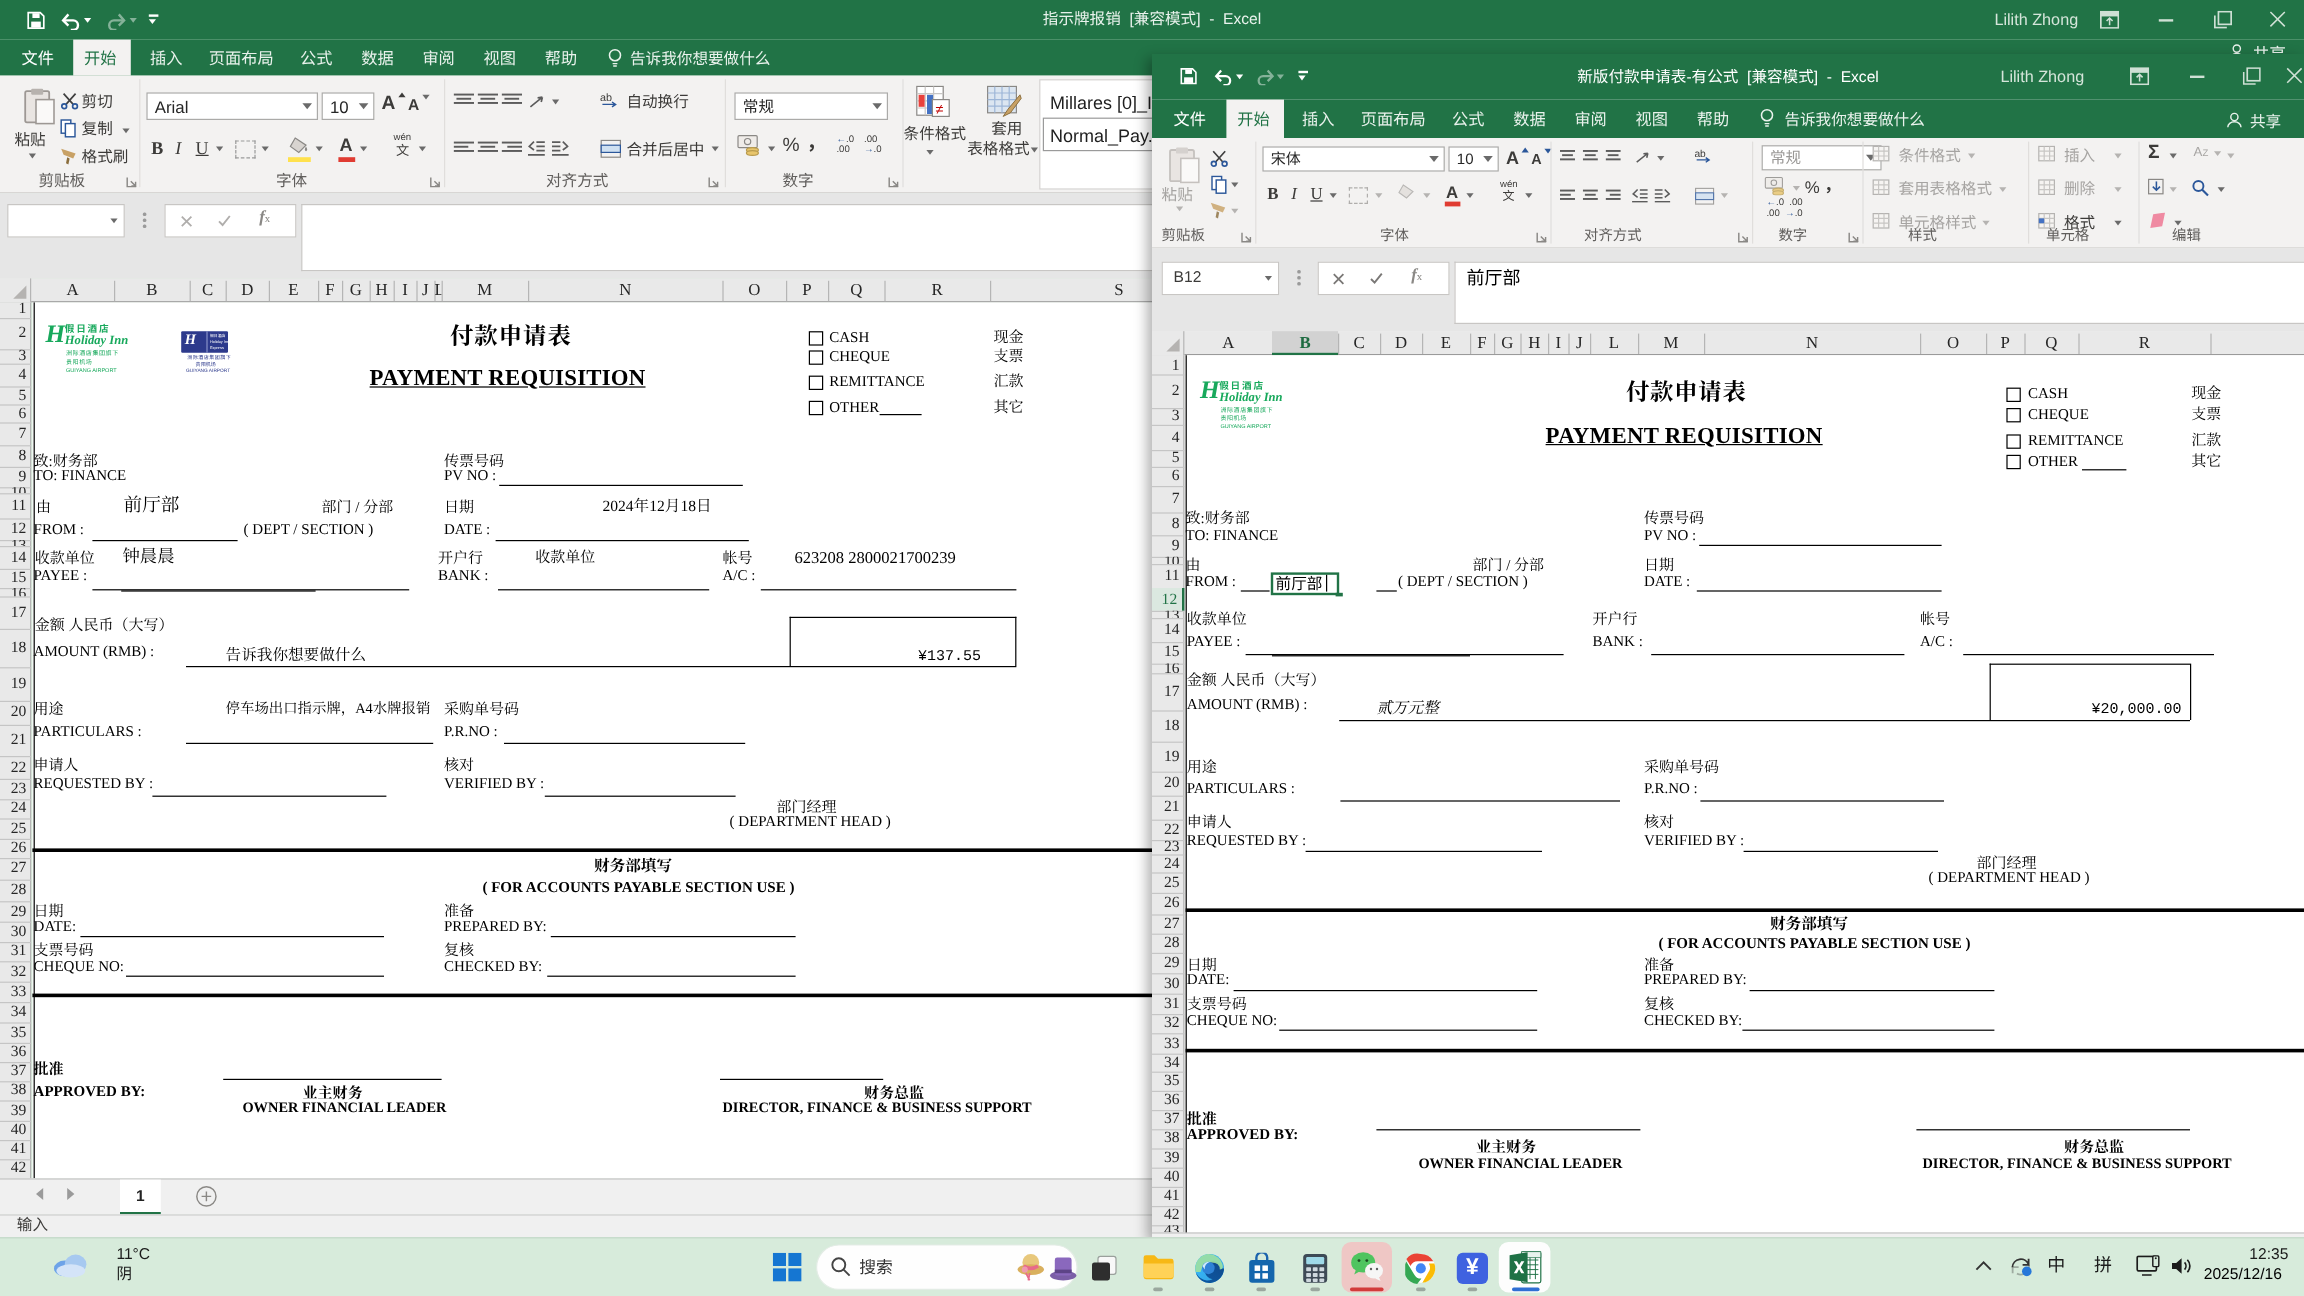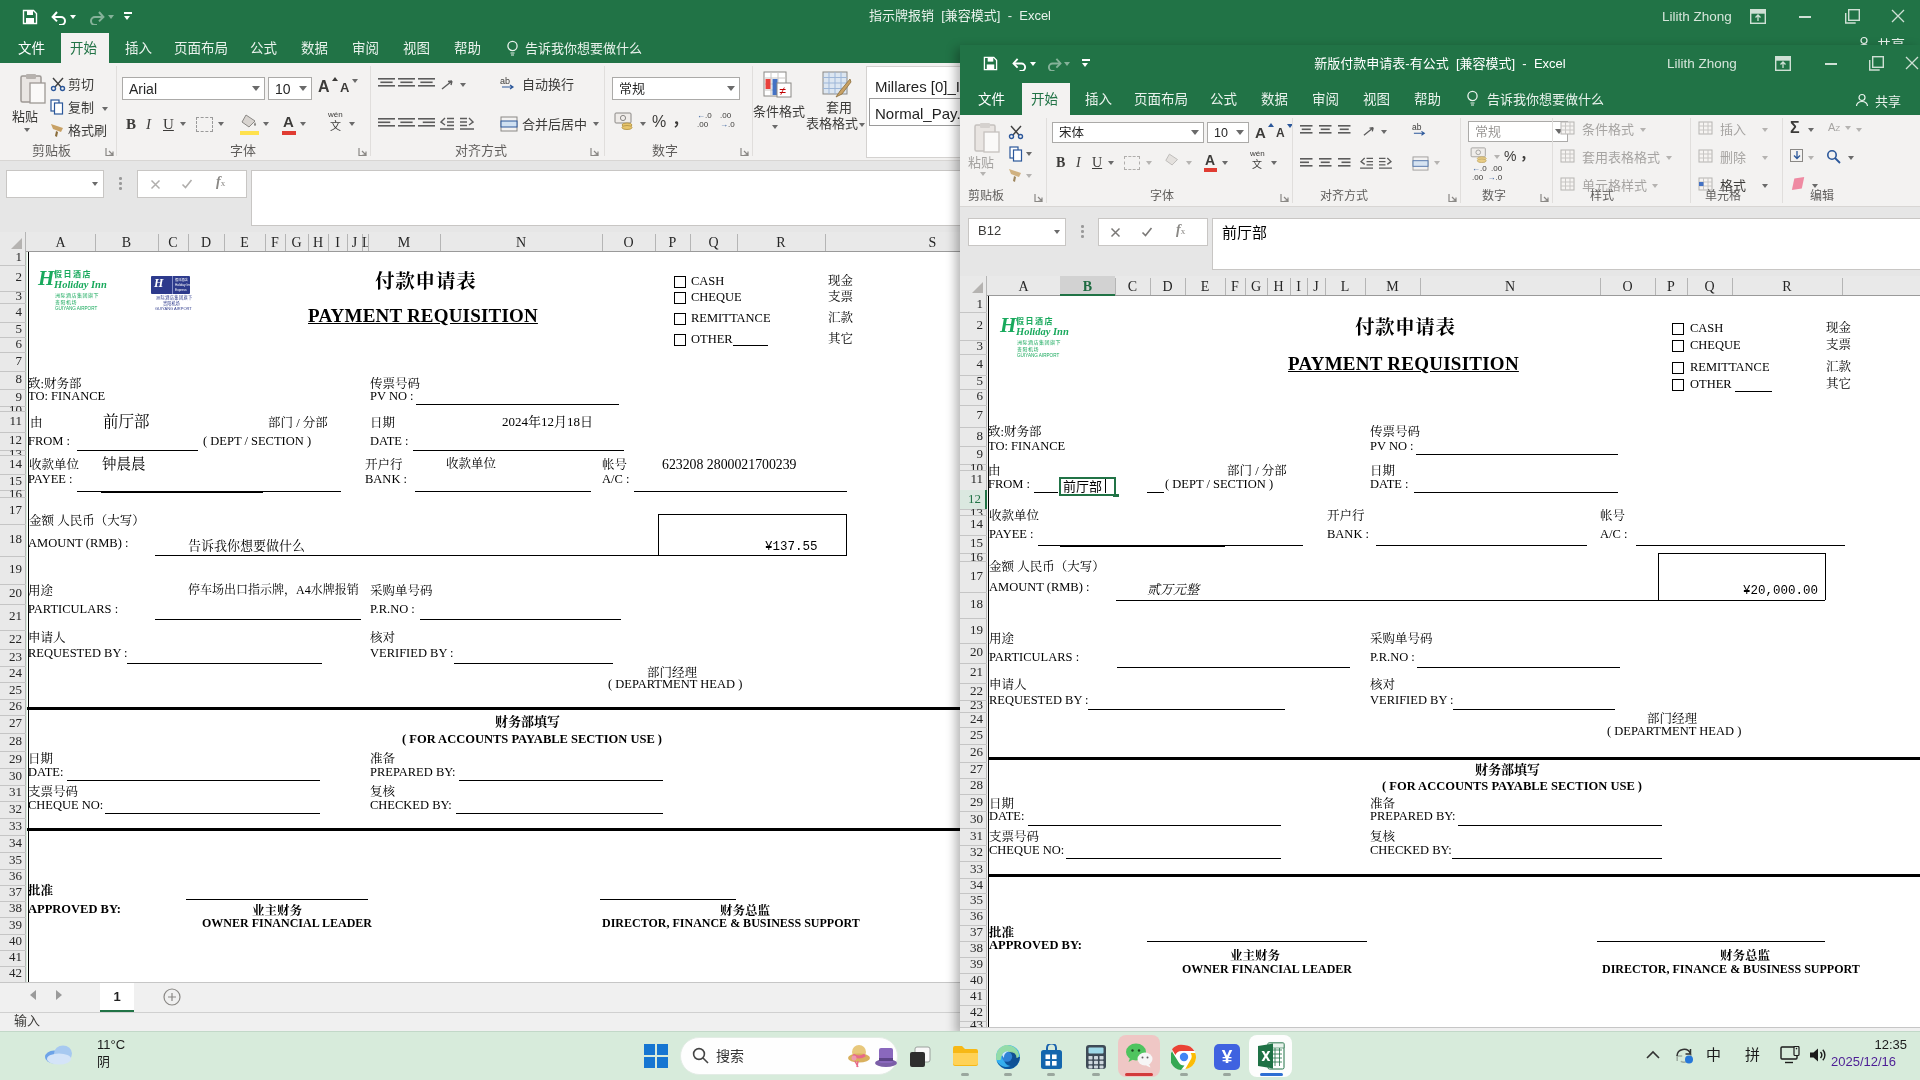--- a/index.html
+++ b/index.html
@@ -1291,12 +1291,12 @@
     <rect x="1" y="1" width="16" height="12" rx="1" fill="none" stroke="#1b1b1b" stroke-width="1.4"></rect>
     <path d="M5 16.5 h8" stroke="#1b1b1b" stroke-width="1.4"></path>
     <rect x="14" y="0.5" width="5" height="9" rx="1" fill="#d7ebdb" stroke="#1b1b1b" stroke-width="1.2"></rect>
     <circle cx="16.5" cy="2.6" r="0.8" fill="#1b1b1b"></circle>
   </svg>
 <svg class="s" style="left:1809px;top:1047px" width="19" height="16" viewBox="0 0 19 16">
     <path d="M1 5.5 h3.5 L9 1.5 v13 L4.5 10.5 H1 Z" fill="#1b1b1b"></path>
     <path d="M11.5 5 a4.5 4.5 0 0 1 0 6 M13.8 2.8 a7.5 7.5 0 0 1 0 10.4" fill="none" stroke="#1b1b1b" stroke-width="1.4"></path>
   </svg>
 <div class="s t" style="left:1845px;top:1038px;font-size:13px;color:#1b1b1b;width:62px;text-align:right">12:35</div>
-<div class="s t" style="left:1831px;top:1055px;font-size:13px;color:#4c1d95;width:76px;text-align:left">2025/12/16</div>
+<div class="s t" style="left:1831px;top:1055px;font-size:13px;color:#000000;width:76px;text-align:center">2025/12/16</div>
 </body></html>

